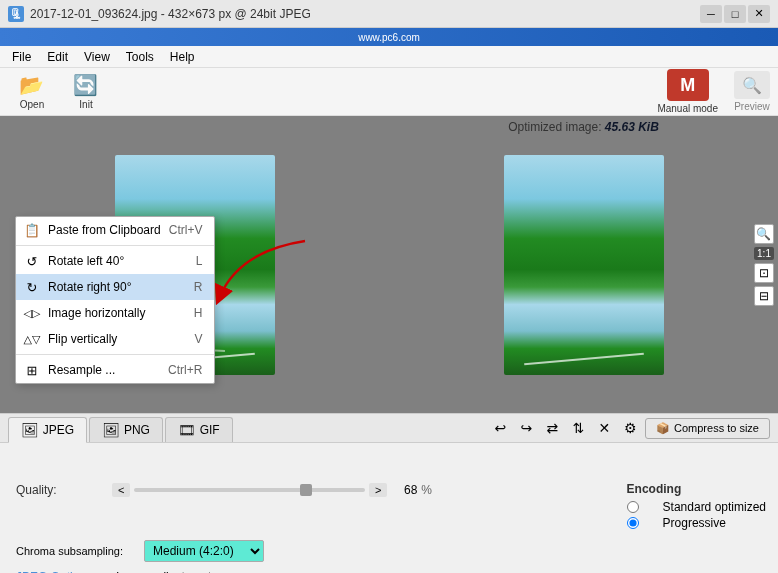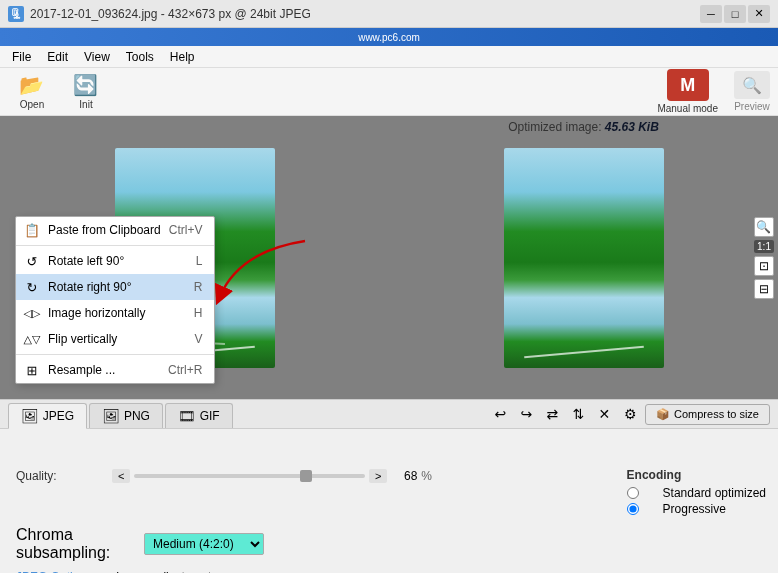--- a/index.html
+++ b/index.html
@@ -294,21 +294,21 @@
     .encoding-label { font-size: 12px; font-weight: bold; color: #333; margin-bottom: 4px; }
     .radio-option { display: flex; align-items: center; gap: 24px; font-size: 12px; margin-bottom: 2px; }
     .radio-input { width: 12px; height: 12px; }
 
     .chroma-row {
       display: flex;
       padding: 4px 16px;
       align-items: center;
       gap: 8px;
     }
-    .chroma-label { font-size: 16px; width: 120px; }
+    .chroma-label { font-size: 11px; width: 120px; }
     .chroma-select {
       padding: 2px 4px;
       font-size: 12px;
       border: 1px solid #aaa;
       border-radius: 2px;
       background: #5eead4;
       min-width: 120px;
     }
 
     
@@ -454,21 +454,21 @@
 
     <div class="context-menu">
       <div class="context-menu-item">
         <div class="menu-item-icon">📋</div>
         <span class="menu-item-text">Paste from Clipboard</span>
         <span class="menu-item-shortcut">Ctrl+V</span>
       </div>
       <div class="menu-separator"></div>
       <div class="context-menu-item">
         <div class="menu-item-icon">↺</div>
-        <span class="menu-item-text">Rotate left 90°</span>
+        <span class="menu-item-text">Rotate left 40°</span>
         <span class="menu-item-shortcut">L</span>
       </div>
       <div class="context-menu-item active-item">
         <div class="menu-item-icon">↻</div>
         <span class="menu-item-text">Rotate right 90°</span>
         <span class="menu-item-shortcut">R</span>
       </div>
       <div class="context-menu-item">
         <div class="menu-item-icon" style="font-size:11px;">◁▷</div>
         <span class="menu-item-text">Image horizontally</span>

